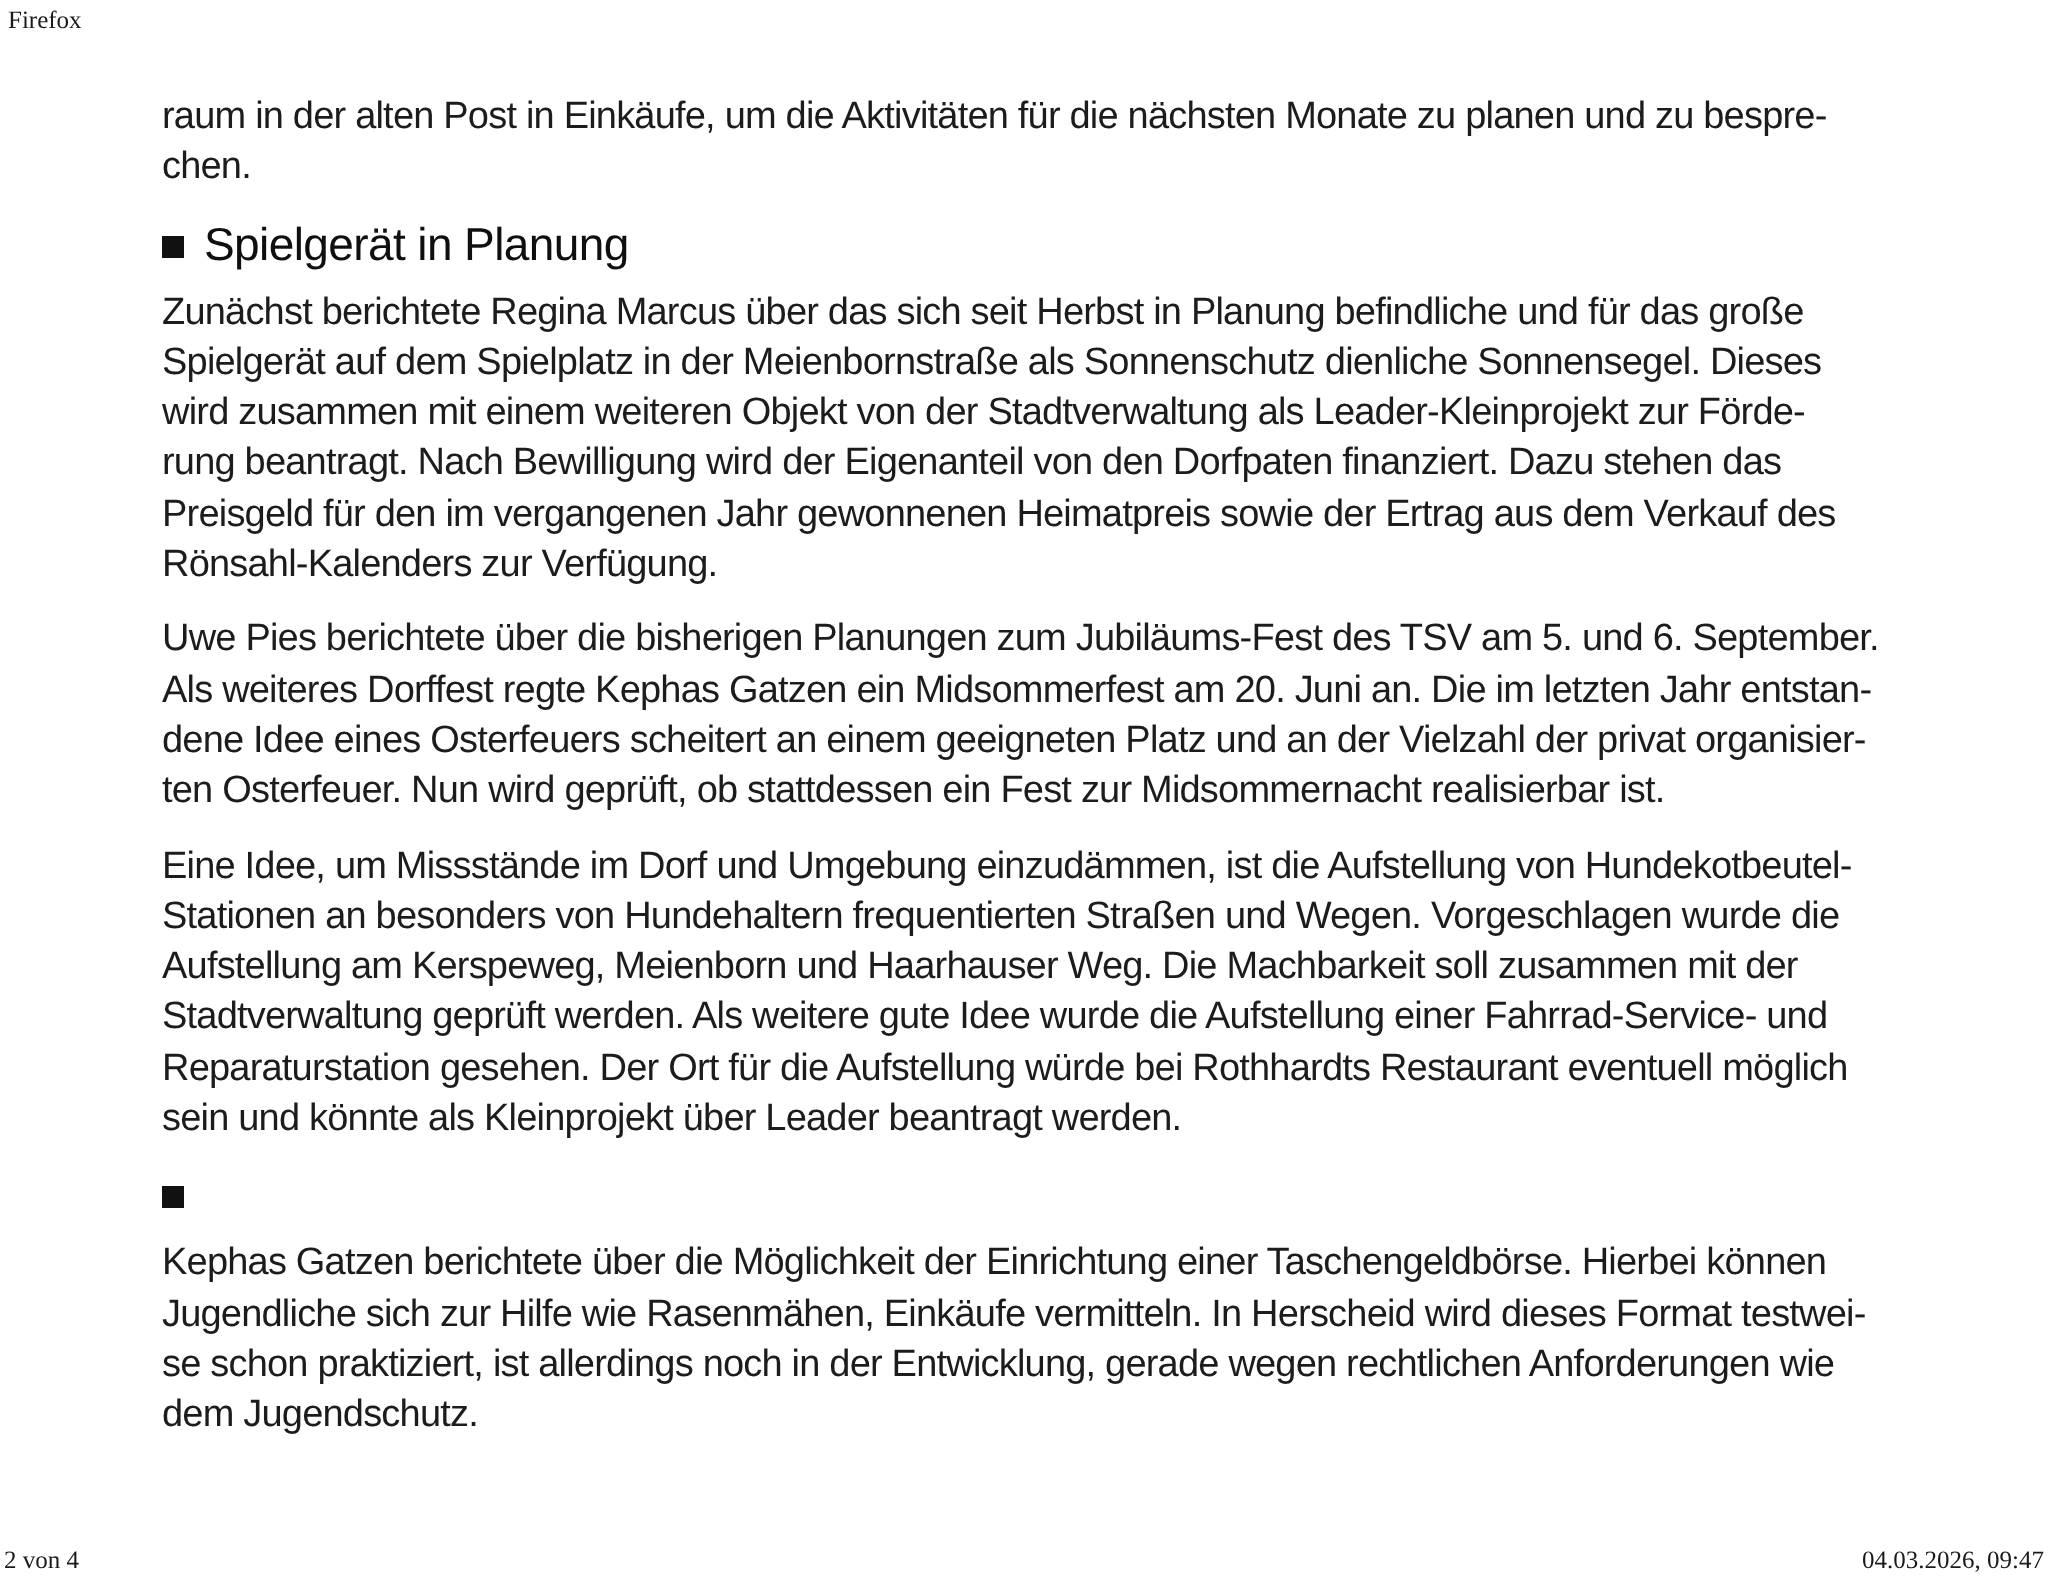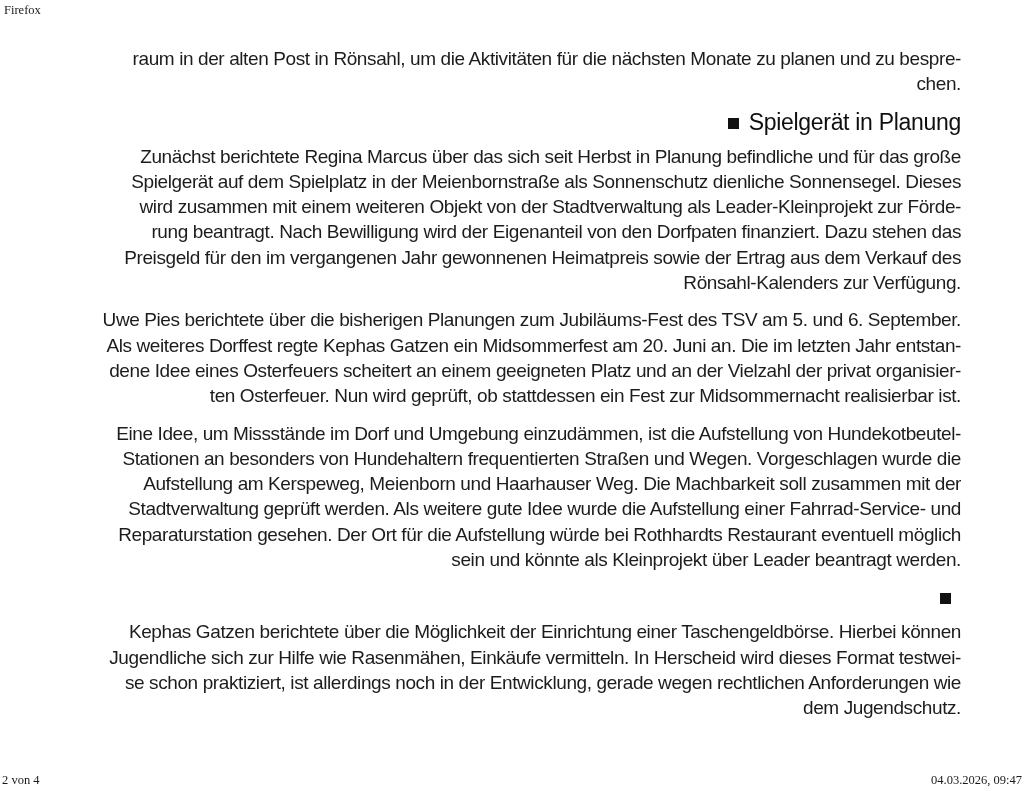--- a/index.html
+++ b/index.html
@@ -3,21 +3,20 @@
 <meta charset="utf-8">
 <style>
   html, body { margin: 0; padding: 0; background: #ffffff; }
   .page {
     position: relative;
     width: 1024px;
     height: 791px;
     background: #ffffff;
     overflow: hidden;
     font-family: "Liberation Sans", "DejaVu Sans", sans-serif;
-    text-align: right;
   }
   
   .print-header, .print-footer {
     position: absolute;
     left: 0;
     right: 0;
     display: flex;
     justify-content: space-between;
     font-family: "Liberation Serif", "DejaVu Serif", serif;
     font-size: 12.5px;
@@ -64,21 +63,21 @@
 <body>
 
 <div class="page">
 
   <div class="print-header">
     <span>Firefox</span>
   </div>
 
   <div class="content">
 
-    <p>raum in der alten Post in Rönsahl, um die Aktivitäten für die nächsten Monate zu planen und zu bespre-
+    <p>raum in der alten Post in Einkäufe, um die Aktivitäten für die nächsten Monate zu planen und zu bespre-
 chen.</p>
 
     <h2><span class="sq"></span><span>Spielgerät in Planung</span></h2>
 
     <p>Zunächst berichtete Regina Marcus über das sich seit Herbst in Planung befindliche und für das große
 Spielgerät auf dem Spielplatz in der Meienbornstraße als Sonnenschutz dienliche Sonnensegel. Dieses
 wird zusammen mit einem weiteren Objekt von der Stadtverwaltung als Leader-Kleinprojekt zur Förde-
 rung beantragt. Nach Bewilligung wird der Eigenanteil von den Dorfpaten finanziert. Dazu stehen das
 Preisgeld für den im vergangenen Jahr gewonnenen Heimatpreis sowie der Ertrag aus dem Verkauf des
 Rönsahl-Kalenders zur Verfügung.</p>

